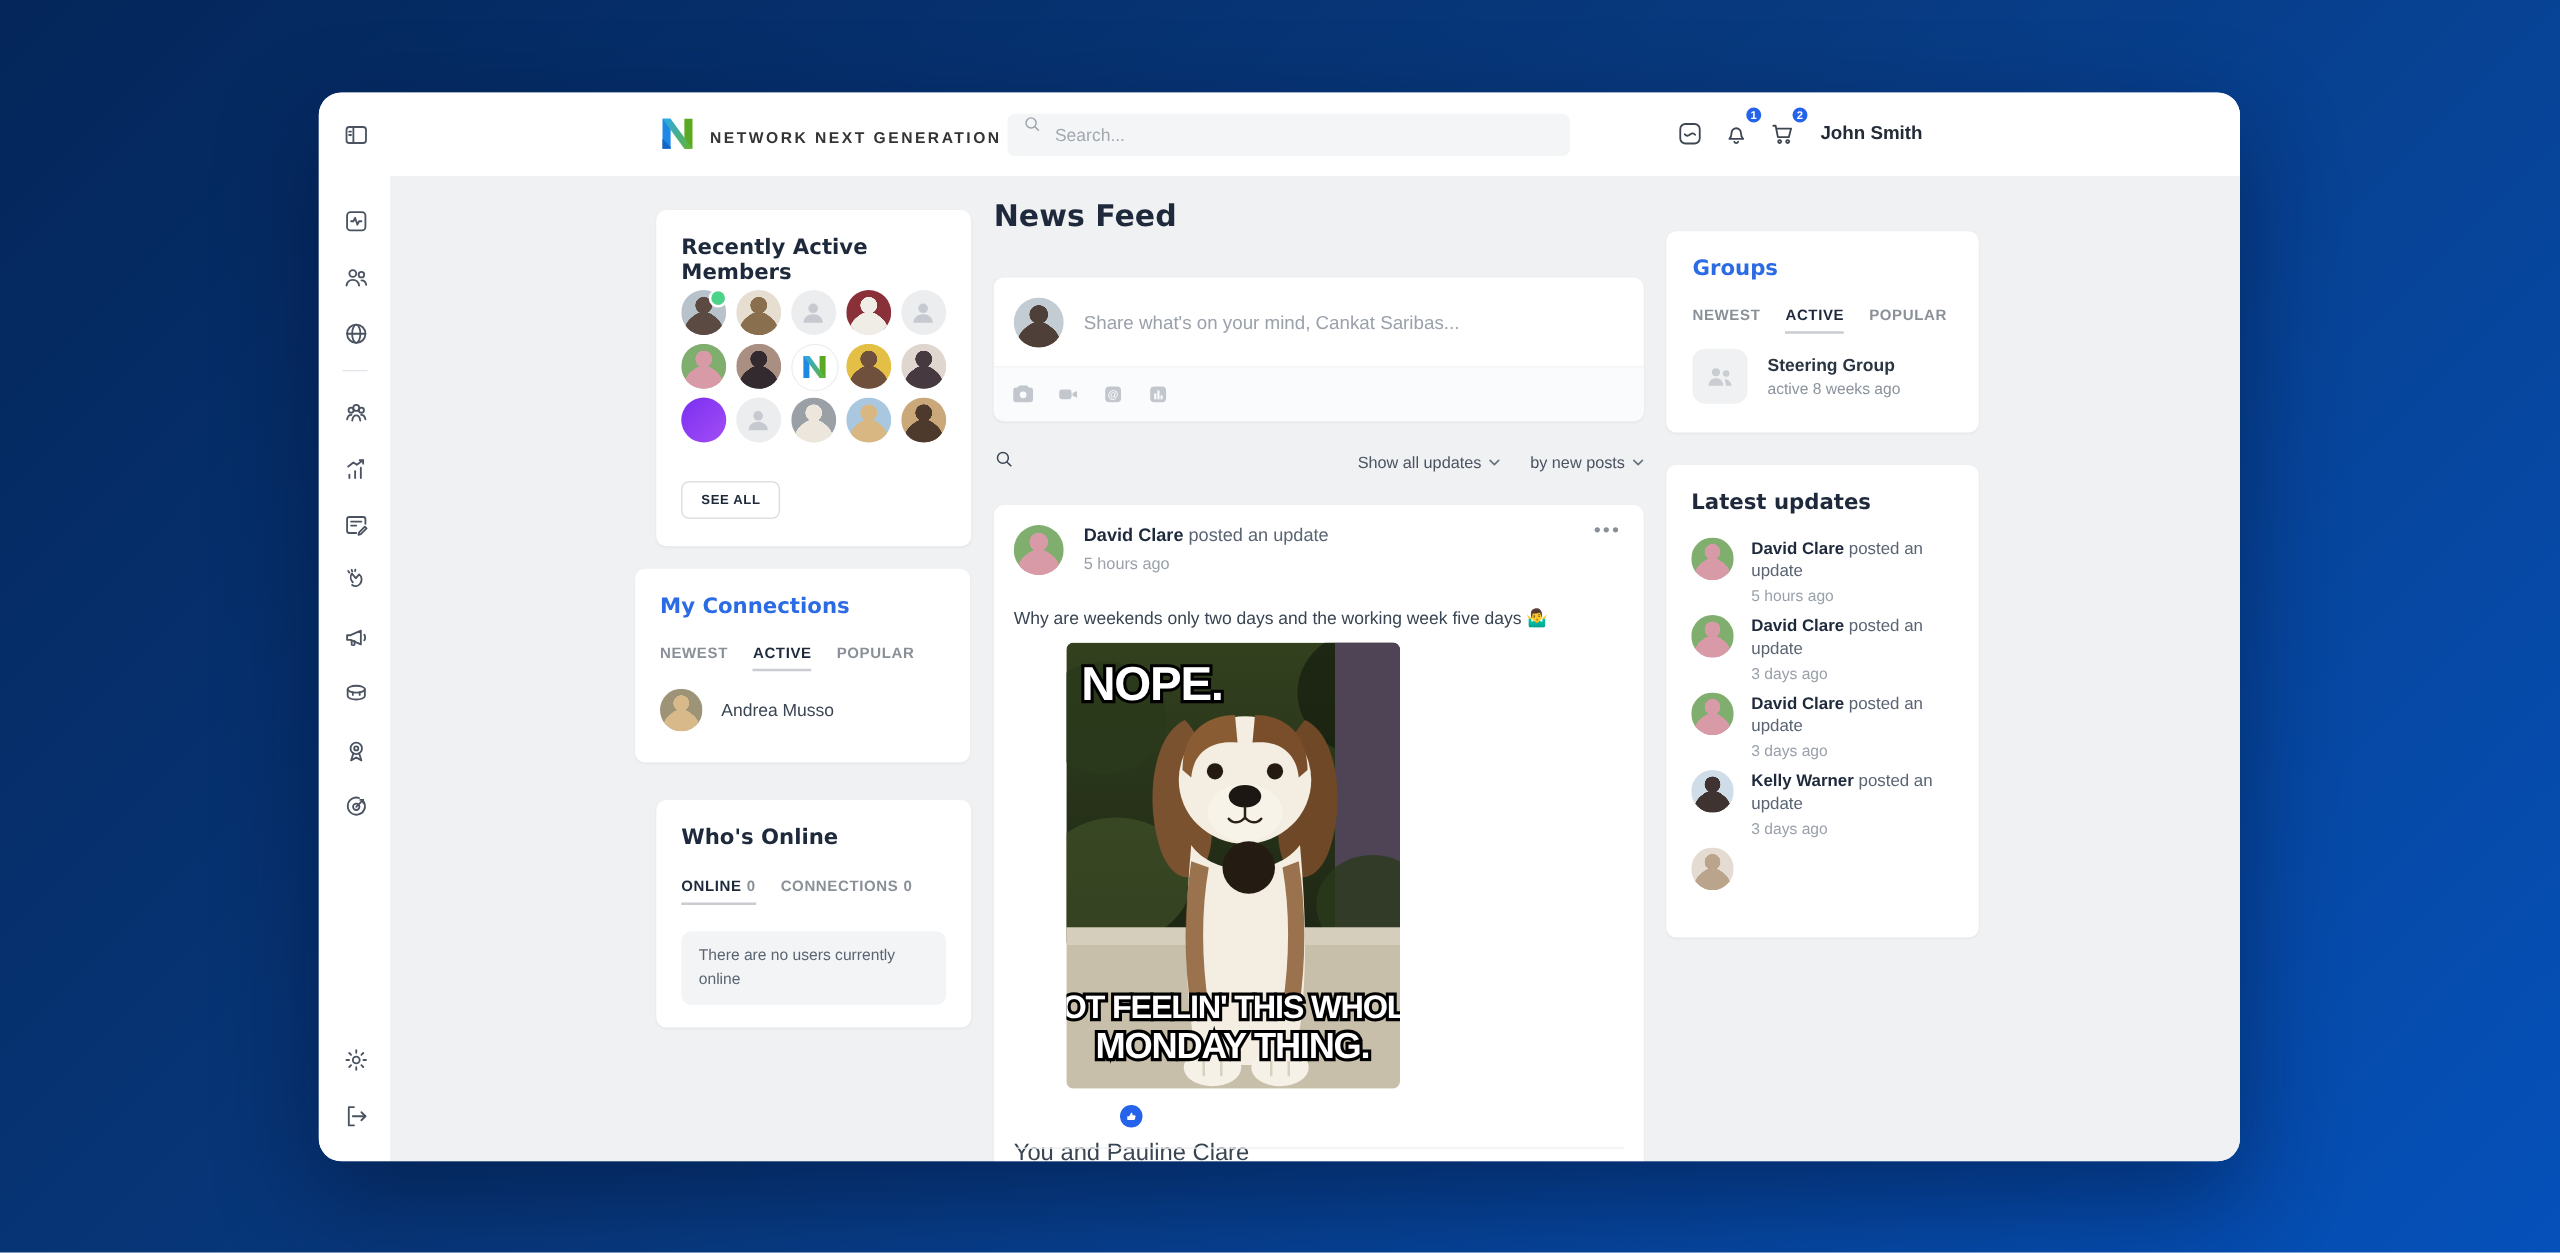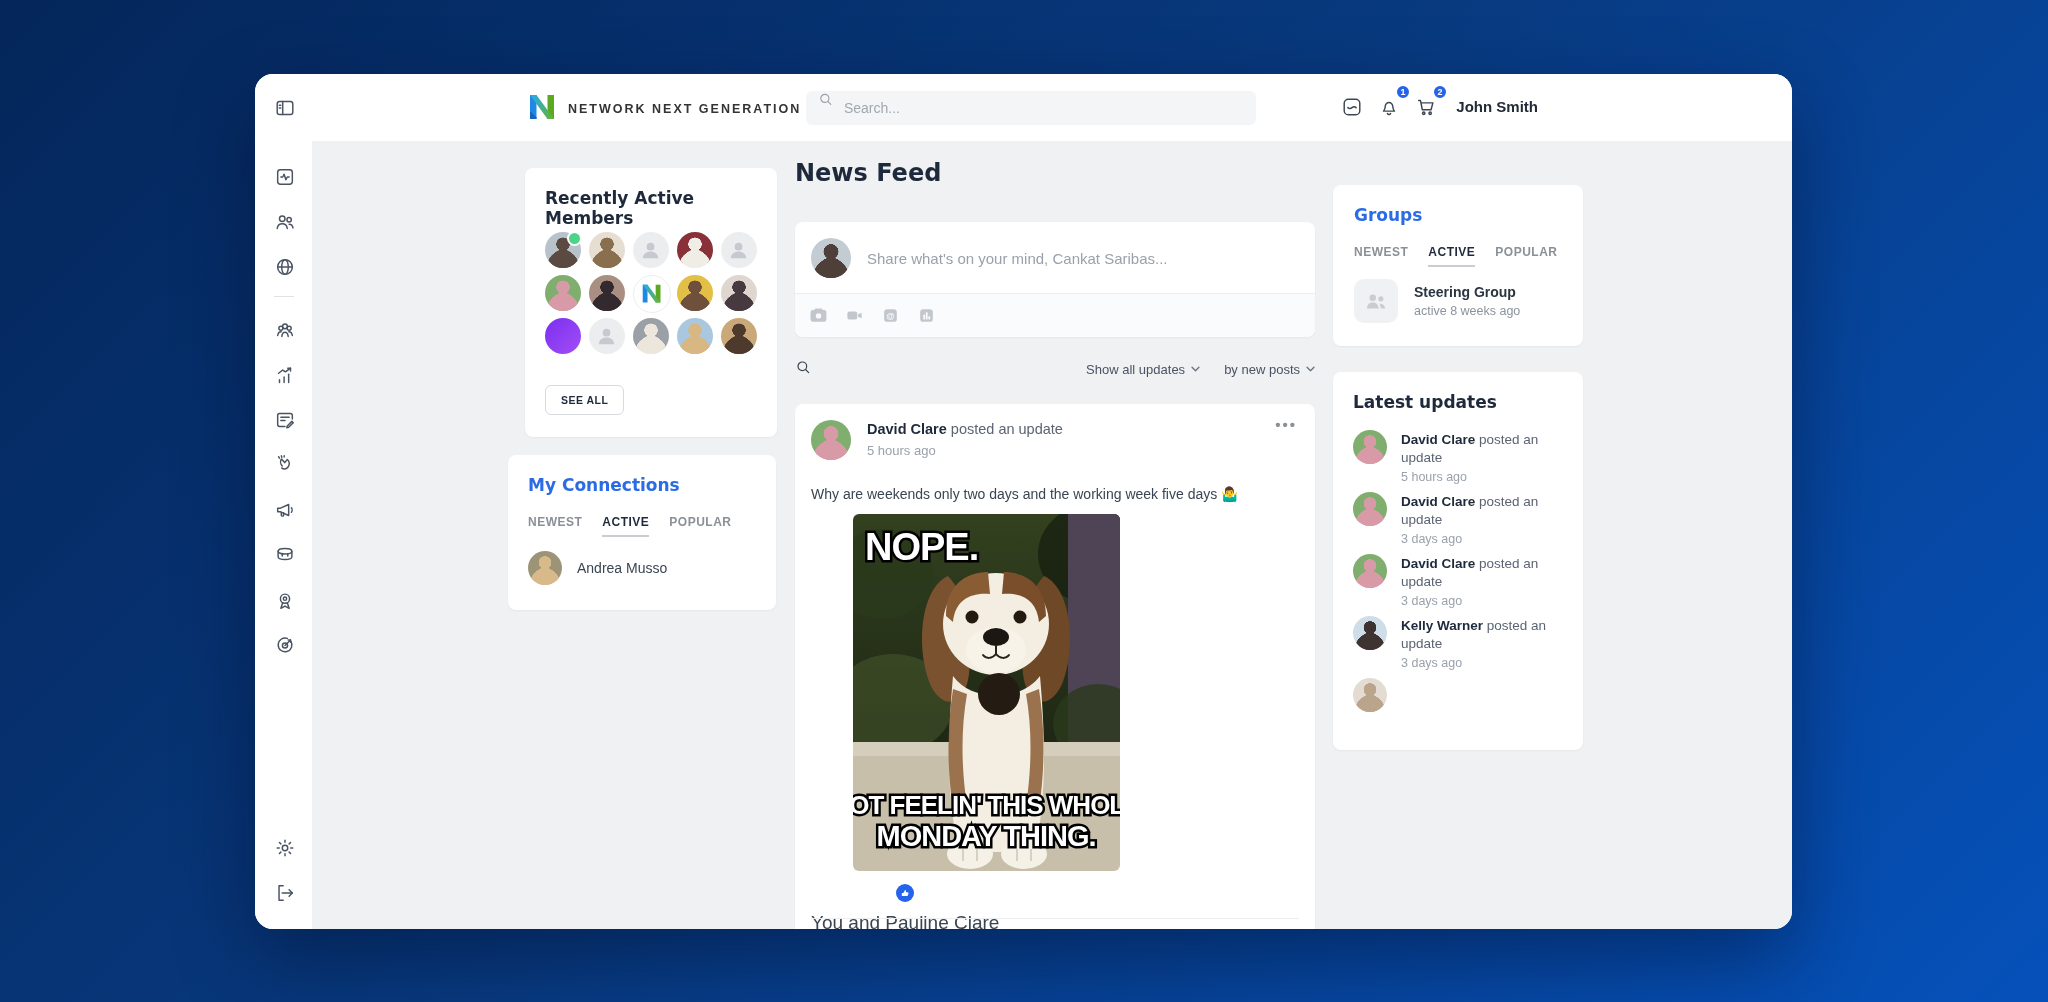--- a/index.html
+++ b/index.html
@@ -315,20 +315,28 @@
         <span class="tab">POPULAR</span>
       </div>
       <div class="conn-item">
         <span class="av" style="width: 34px; height: 34px; background: radial-gradient(circle at 50% 82%, rgb(216, 185, 138) 0px, rgb(216, 185, 138) 34%, transparent 35%), radial-gradient(circle at 50% 34%, rgb(216, 185, 138) 0px, rgb(216, 185, 138) 21%, transparent 22%), rgb(157, 148, 120);">
             <span class="ph-clip" style="background: radial-gradient(circle at 50% 95%, rgb(216, 185, 138) 0px, rgb(216, 185, 138) 40%, transparent 41%), radial-gradient(circle at 50% 34%, rgb(216, 185, 138) 0px, rgb(216, 185, 138) 22%, transparent 23%);"></span>
           </span>
         <span class="conn-name">Andrea Musso</span>
       </div>
     </div>
 
+    <div class="card" style="left:213px;top:499px;width:252px;height:182px">
+      <div class="ctitle" style="position:absolute;left:20px;top:20px">Who's Online</div>
+      <div class="tabs" style="position:absolute;left:20px;top:62px">
+        <span class="tab on"><span>ONLINE</span><span class="cnt">0</span></span>
+        <span class="tab"><span>CONNECTIONS</span><span class="cnt">0</span></span>
+      </div>
+      <div class="emptybox">There are no users currently online</div>
+    </div>
 
     <div class="feed-title" style="left:483px;top:18px">News Feed</div>
 
     <div class="card" style="left:483px;top:81px;width:520px;height:115px">
       <div class="composer-top">
         <span class="av" style="width: 40px; height: 40px; background: radial-gradient(circle at 50% 82%, rgb(78, 64, 56) 0px, rgb(78, 64, 56) 34%, transparent 35%), radial-gradient(circle at 50% 34%, rgb(78, 64, 56) 0px, rgb(78, 64, 56) 21%, transparent 22%), rgb(195, 204, 211);">
             <span class="ph-clip" style="background: radial-gradient(circle at 50% 95%, rgb(78, 64, 56) 0px, rgb(78, 64, 56) 40%, transparent 41%), radial-gradient(circle at 50% 34%, rgb(78, 64, 56) 0px, rgb(78, 64, 56) 22%, transparent 23%);"></span>
           </span>
         <span class="composer-ph">Share what's on your mind, Cankat Saribas...</span>
       </div>

